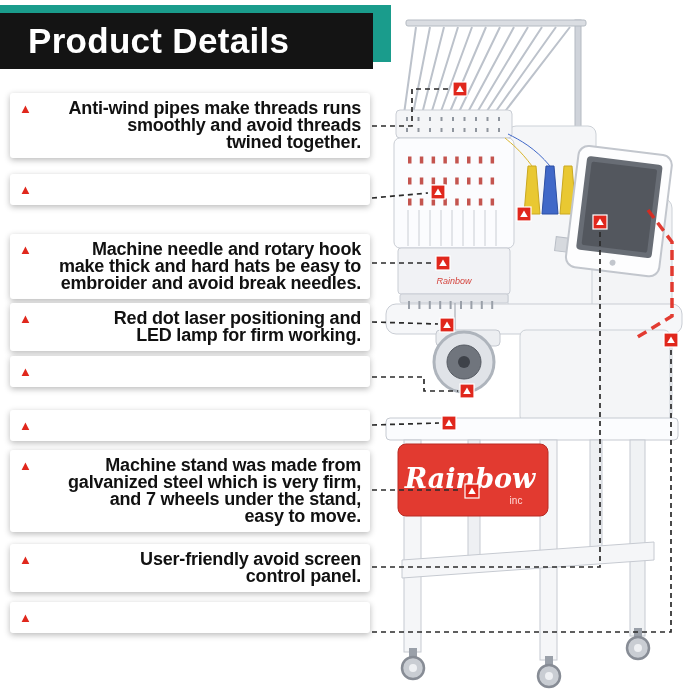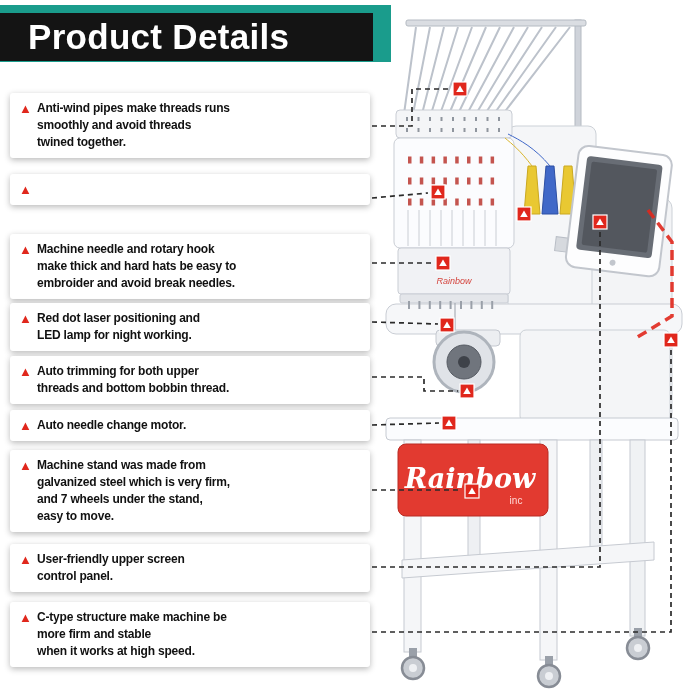--- a/index.html
+++ b/index.html
@@ -1,27 +1,27 @@
 <!DOCTYPE html>
 <html><head>
 <meta charset="utf-8">
 <style>
   html,body{margin:0;padding:0;}
   body{width:700px;height:700px;background:#ffffff;font-family:"Liberation Sans",sans-serif;overflow:hidden;}
   .page{position:relative;width:700px;height:700px;background:#ffffff;}
 
   
   .header-accent{position:absolute;left:0;top:5px;width:391px;height:57px;background:#1a9c8c;}
-  .header-banner{position:absolute;left:0;top:13px;width:373px;height:48px;background:#141414;display:flex;align-items:center;padding-left:28px;box-sizing:border-box;}
+  .header-banner{position:absolute;left:0;top:13px;width:373px;height:56px;background:#141414;display:flex;align-items:center;padding-left:28px;box-sizing:border-box;}
   .header-banner h1{margin:0;color:#ffffff;font-size:35px;font-weight:bold;letter-spacing:0.3px;}
 
   
   .feature{position:absolute;left:10px;width:360px;background:#ffffff;box-shadow:0 2px 6px rgba(0,0,0,0.28);border-radius:3px;padding:7px 9px;box-sizing:border-box;display:flex;align-items:flex-start;z-index:3;}
   .tri{color:#e0271c;font-size:13px;line-height:17px;width:18px;flex:0 0 18px;}
-  .ftext{flex:1;color:#111111;font-size:12px;font-weight:bold;line-height:17px;white-space:pre-line;letter-spacing:-0.2px;}
+  .ftext{flex:1;color:#111111;font-size:18px;font-weight:bold;line-height:17px;white-space:pre-line;letter-spacing:-0.2px;text-align:right;}
   .f1{top:93px}.f2{top:174px}.f3{top:234px}.f4{top:303px}.f5{top:356px}.f6{top:410px}.f7{top:450px}.f8{top:544px}.f9{top:602px}
 
   .scene{position:absolute;left:0;top:0;width:700px;height:700px;z-index:2;}
 </style>
 </head>
 <body>
 
 <div class="page">
 
   <svg class="scene" width="700" height="700" viewBox="0 0 700 700">
@@ -183,43 +183,37 @@
   </div>
   <div class="feature f3">
     <span class="tri">▲</span>
     <span class="ftext">Machine needle and rotary hook
 make thick and hard hats be easy to
 embroider and avoid break needles.</span>
   </div>
   <div class="feature f4">
     <span class="tri">▲</span>
     <span class="ftext">Red dot laser positioning and
-LED lamp for night working.</span>
+LED lamp for firm working.</span>
   </div>
   <div class="feature f5">
     <span class="tri">▲</span>
-    <span class="ftext">Auto trimming for both upper
-threads and bottom bobbin thread.</span>
   </div>
   <div class="feature f6">
     <span class="tri">▲</span>
-    <span class="ftext">Auto needle change motor.</span>
   </div>
   <div class="feature f7">
     <span class="tri">▲</span>
     <span class="ftext">Machine stand was made from
 galvanized steel which is very firm,
 and 7 wheels under the stand,
 easy to move.</span>
   </div>
   <div class="feature f8">
     <span class="tri">▲</span>
-    <span class="ftext">User-friendly upper screen
+    <span class="ftext">User-friendly avoid screen
 control panel.</span>
   </div>
   <div class="feature f9">
     <span class="tri">▲</span>
-    <span class="ftext">C-type structure make machine be
-more firm and stable
-when it works at high speed.</span>
   </div>
 
 </div>
 
 </body></html>

